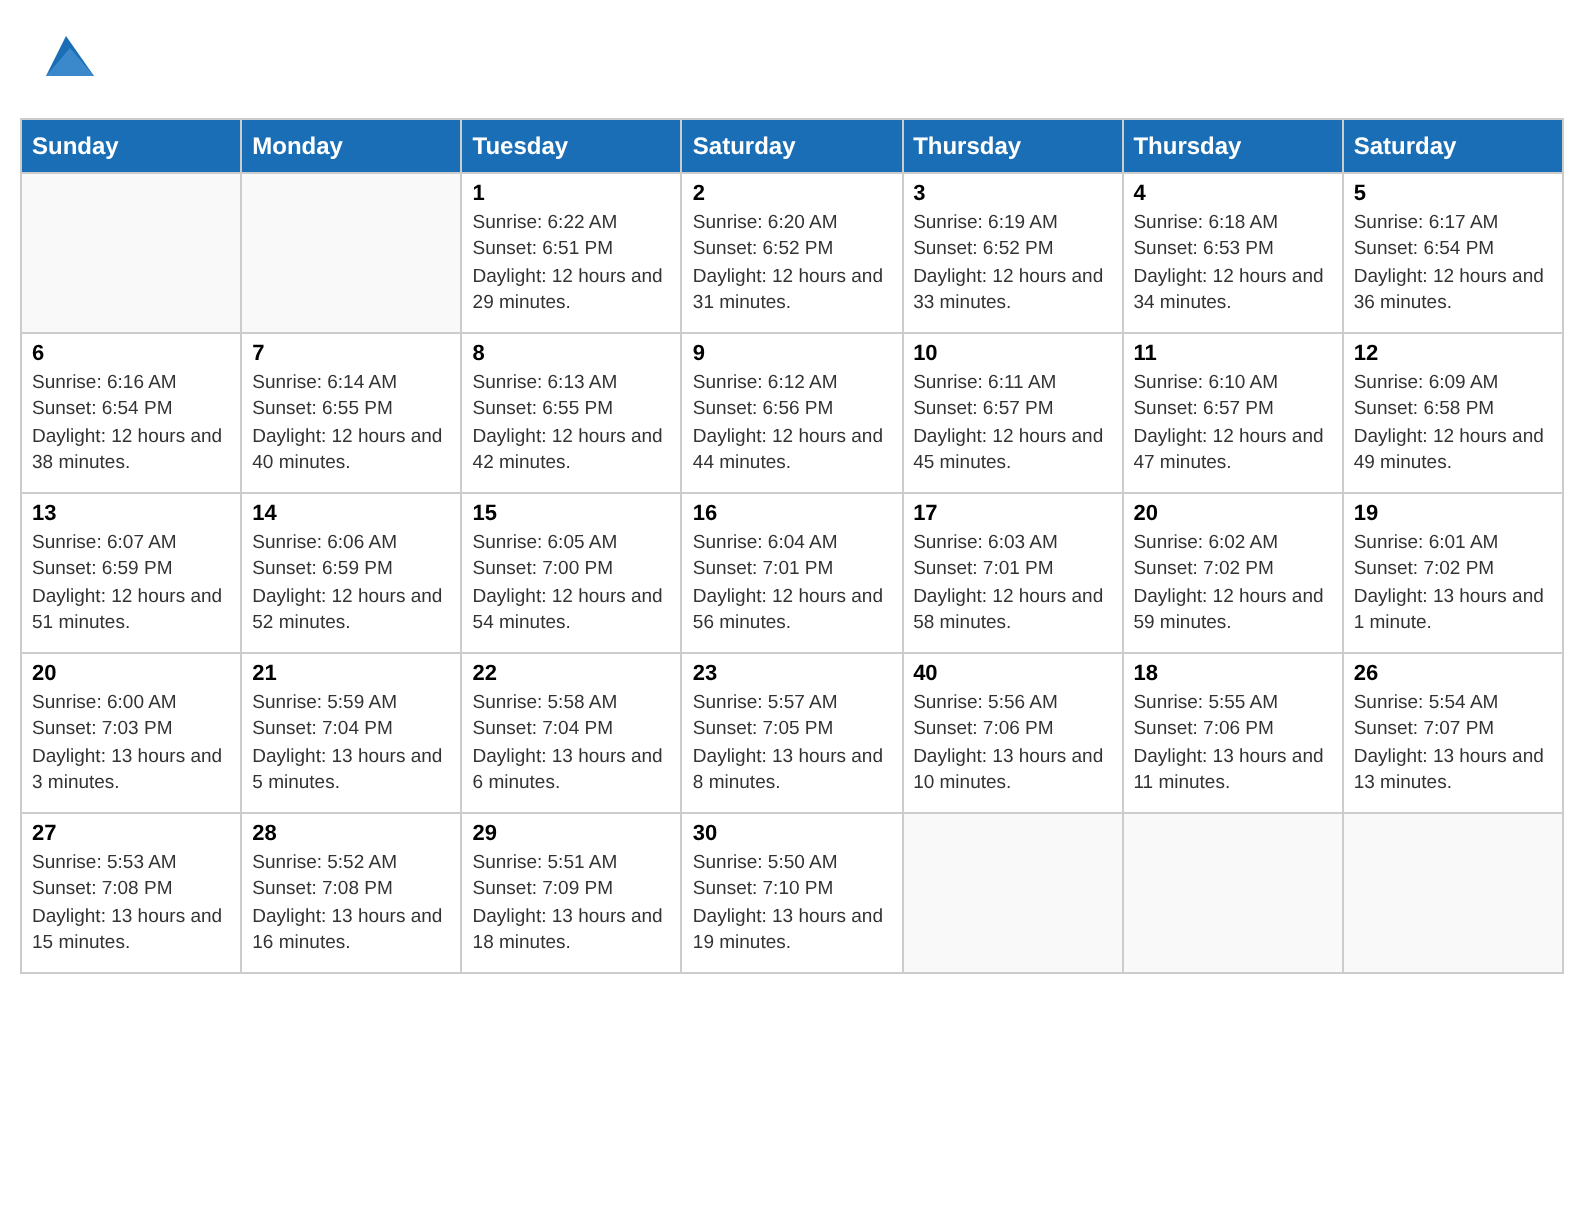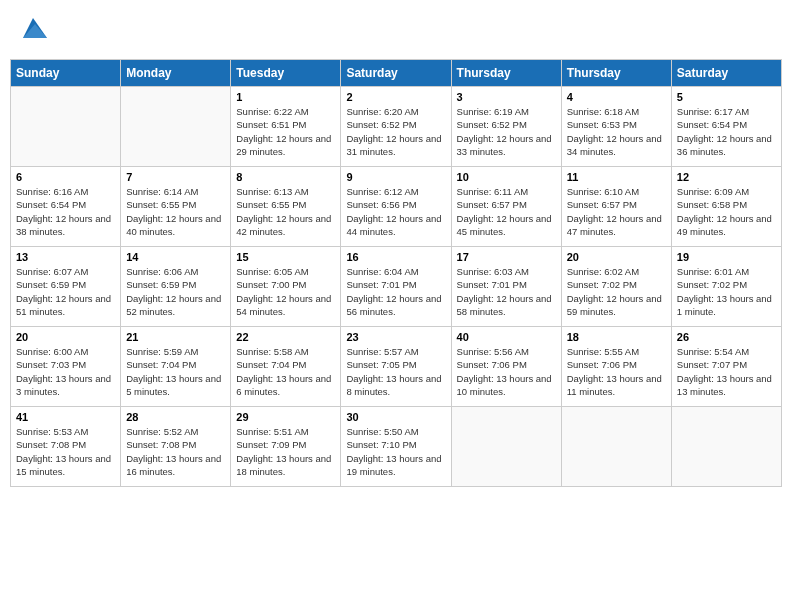--- a/index.html
+++ b/index.html
@@ -228,21 +228,21 @@
           <div class="day-num">18</div>
           <div class="day-info">Sunrise: 5:55 AM<br>Sunset: 7:06 PM<br>Daylight: 13 hours and 11 minutes.</div>
         </td>
         <td>
           <div class="day-num">26</div>
           <div class="day-info">Sunrise: 5:54 AM<br>Sunset: 7:07 PM<br>Daylight: 13 hours and 13 minutes.</div>
         </td>
       </tr>
       <tr>
         <td>
-          <div class="day-num">41</div>
+          <div class="day-num">27</div>
           <div class="day-info">Sunrise: 5:53 AM<br>Sunset: 7:08 PM<br>Daylight: 13 hours and 15 minutes.</div>
         </td>
         <td>
           <div class="day-num">28</div>
           <div class="day-info">Sunrise: 5:52 AM<br>Sunset: 7:08 PM<br>Daylight: 13 hours and 16 minutes.</div>
         </td>
         <td>
           <div class="day-num">29</div>
           <div class="day-info">Sunrise: 5:51 AM<br>Sunset: 7:09 PM<br>Daylight: 13 hours and 18 minutes.</div>
         </td>

